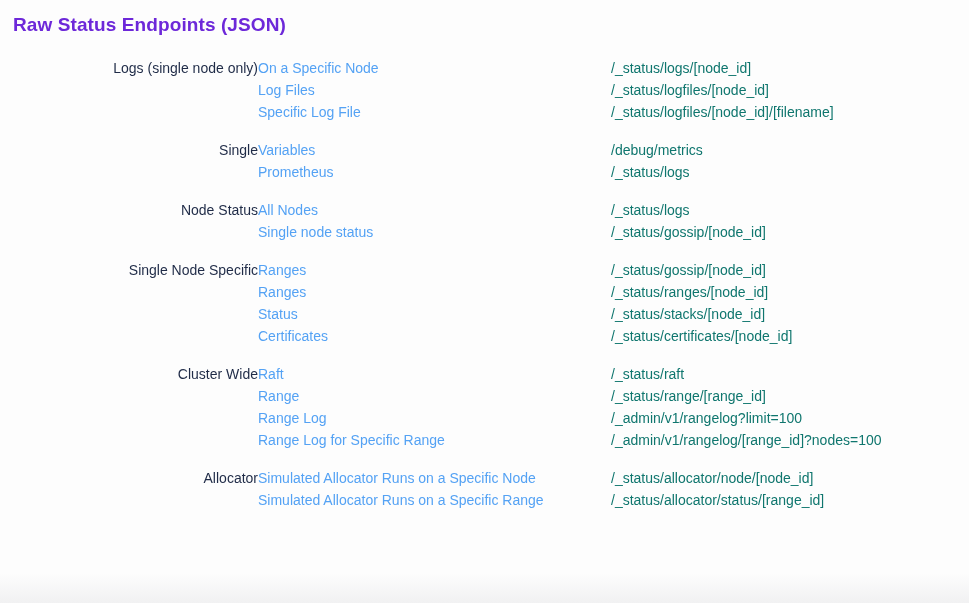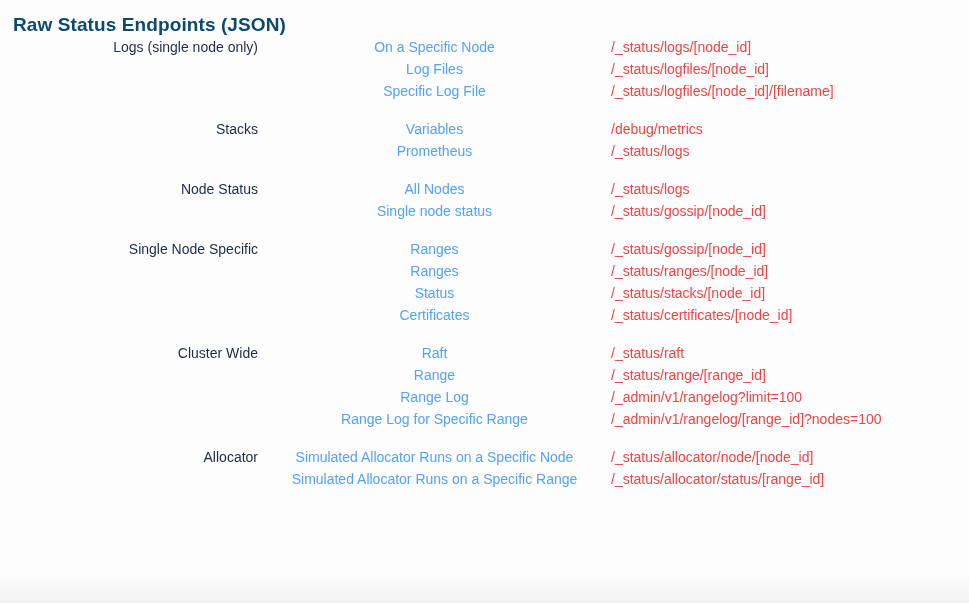--- a/index.html
+++ b/index.html
@@ -8,57 +8,57 @@
     overflow: hidden;
     background: #fdfdfd;
     font-family: "Liberation Sans", "DejaVu Sans", sans-serif;
     position: relative;
   }
   .page-title {
     margin: 13px 15px 0 13px;
     font-size: 19px;
     line-height: 23px;
     font-weight: 700;
-    color: #0c4a6e;
+    color: #6d28d9;
     letter-spacing: 0.1px;
   }
   table.endpoints-table {
     border-collapse: collapse;
+    margin-top: 21px;
     table-layout: fixed;
   }
   table.endpoints-table th,
   table.endpoints-table td {
     vertical-align: top;
     padding: 0 0 16px 0;
     font-size: 14px;
   }
   th.category {
     width: 258px;
     text-align: right;
     font-weight: 400;
     color: #1f2b47;
     line-height: 22px;
     white-space: nowrap;
   }
   td.links {
     width: 353px;
     padding-left: 29px;
-    text-align: center;
   }
   td.endpoints {
     width: 329px;
   }
   .row { line-height: 22px; white-space: nowrap; }
   td.links a {
     color: #54a2f4;
     text-decoration: none;
     cursor: pointer;
   }
   td.endpoints .row {
-    color: #ef4444;
+    color: #0f766e;
   }
   .bottom-fade {
     position: absolute;
     left: 0; bottom: 0;
     width: 100%; height: 30px;
     background: linear-gradient(to bottom, rgba(241,241,242,0) 0%, #f1f1f2 100%);
     pointer-events: none;
   }
 </style>
 </head>
@@ -75,21 +75,21 @@
           <div class="row"><a href="#">Log Files</a></div>
           <div class="row"><a href="#">Specific Log File</a></div>
         </td>
         <td class="endpoints">
           <div class="row">/_status/logs/[node_id]</div>
           <div class="row">/_status/logfiles/[node_id]</div>
           <div class="row">/_status/logfiles/[node_id]/[filename]</div>
         </td>
       </tr>
       <tr>
-        <th class="category">Stacks</th>
+        <th class="category">Single</th>
         <td class="links">
           <div class="row"><a href="#">Variables</a></div>
           <div class="row"><a href="#">Prometheus</a></div>
         </td>
         <td class="endpoints">
           <div class="row">/debug/metrics</div>
           <div class="row">/_status/logs</div>
         </td>
       </tr>
       <tr>

